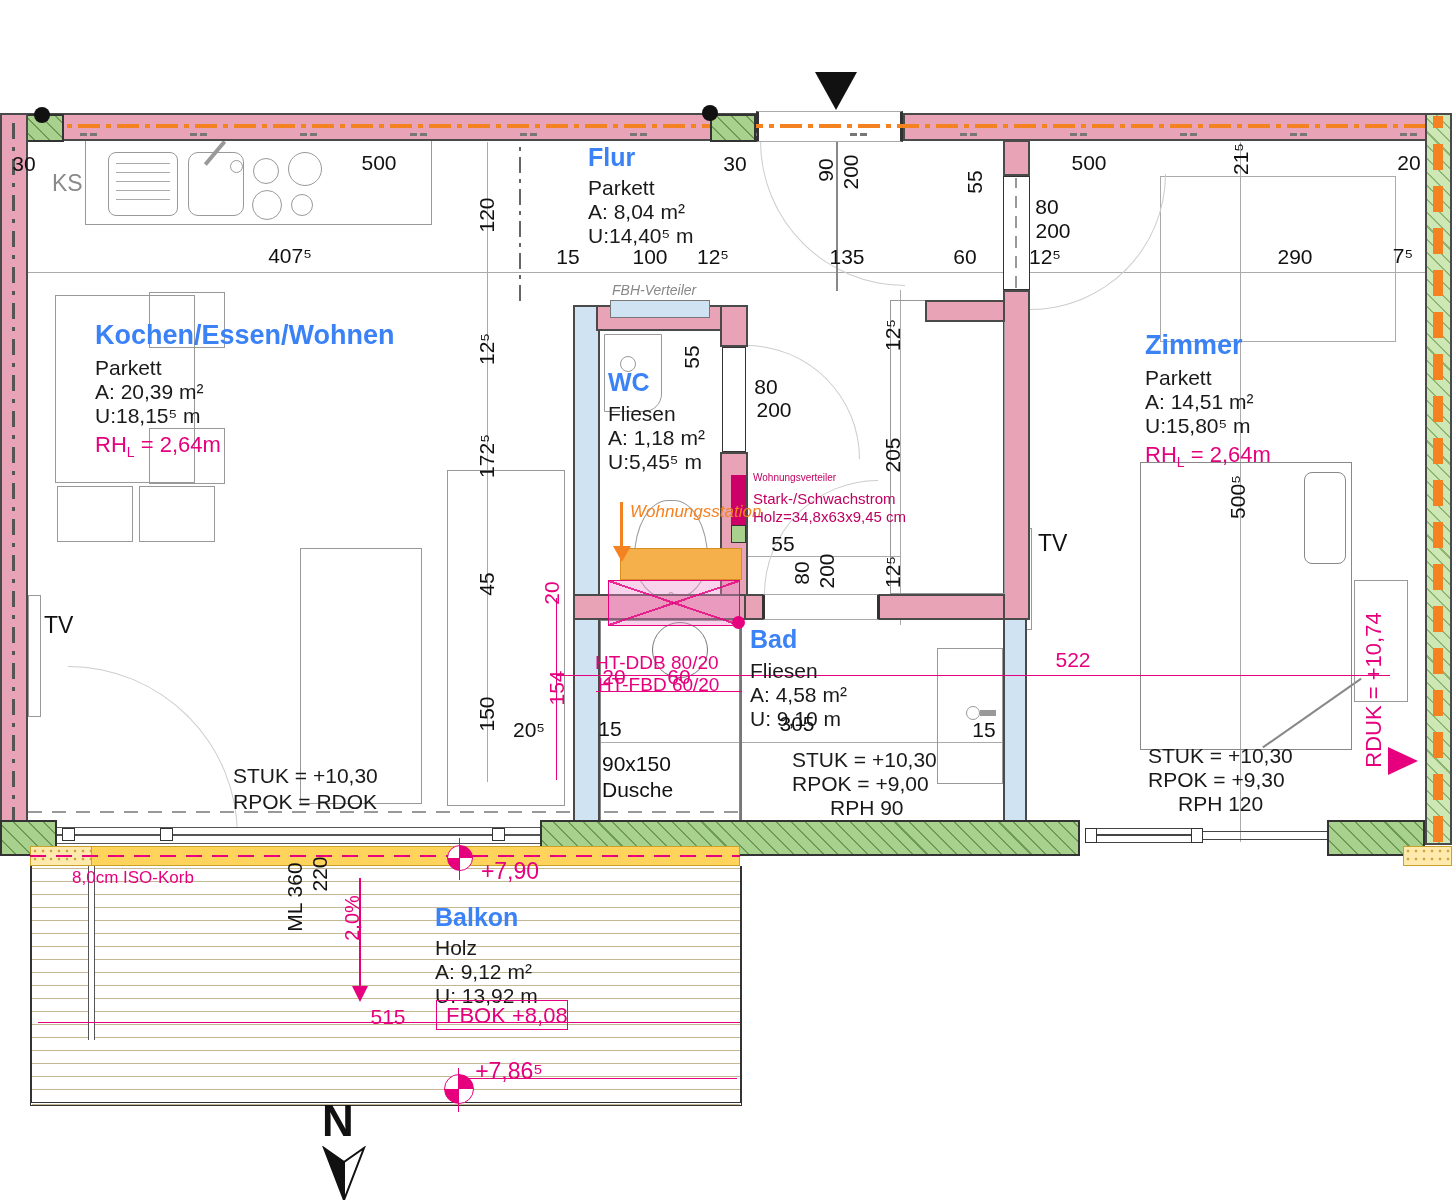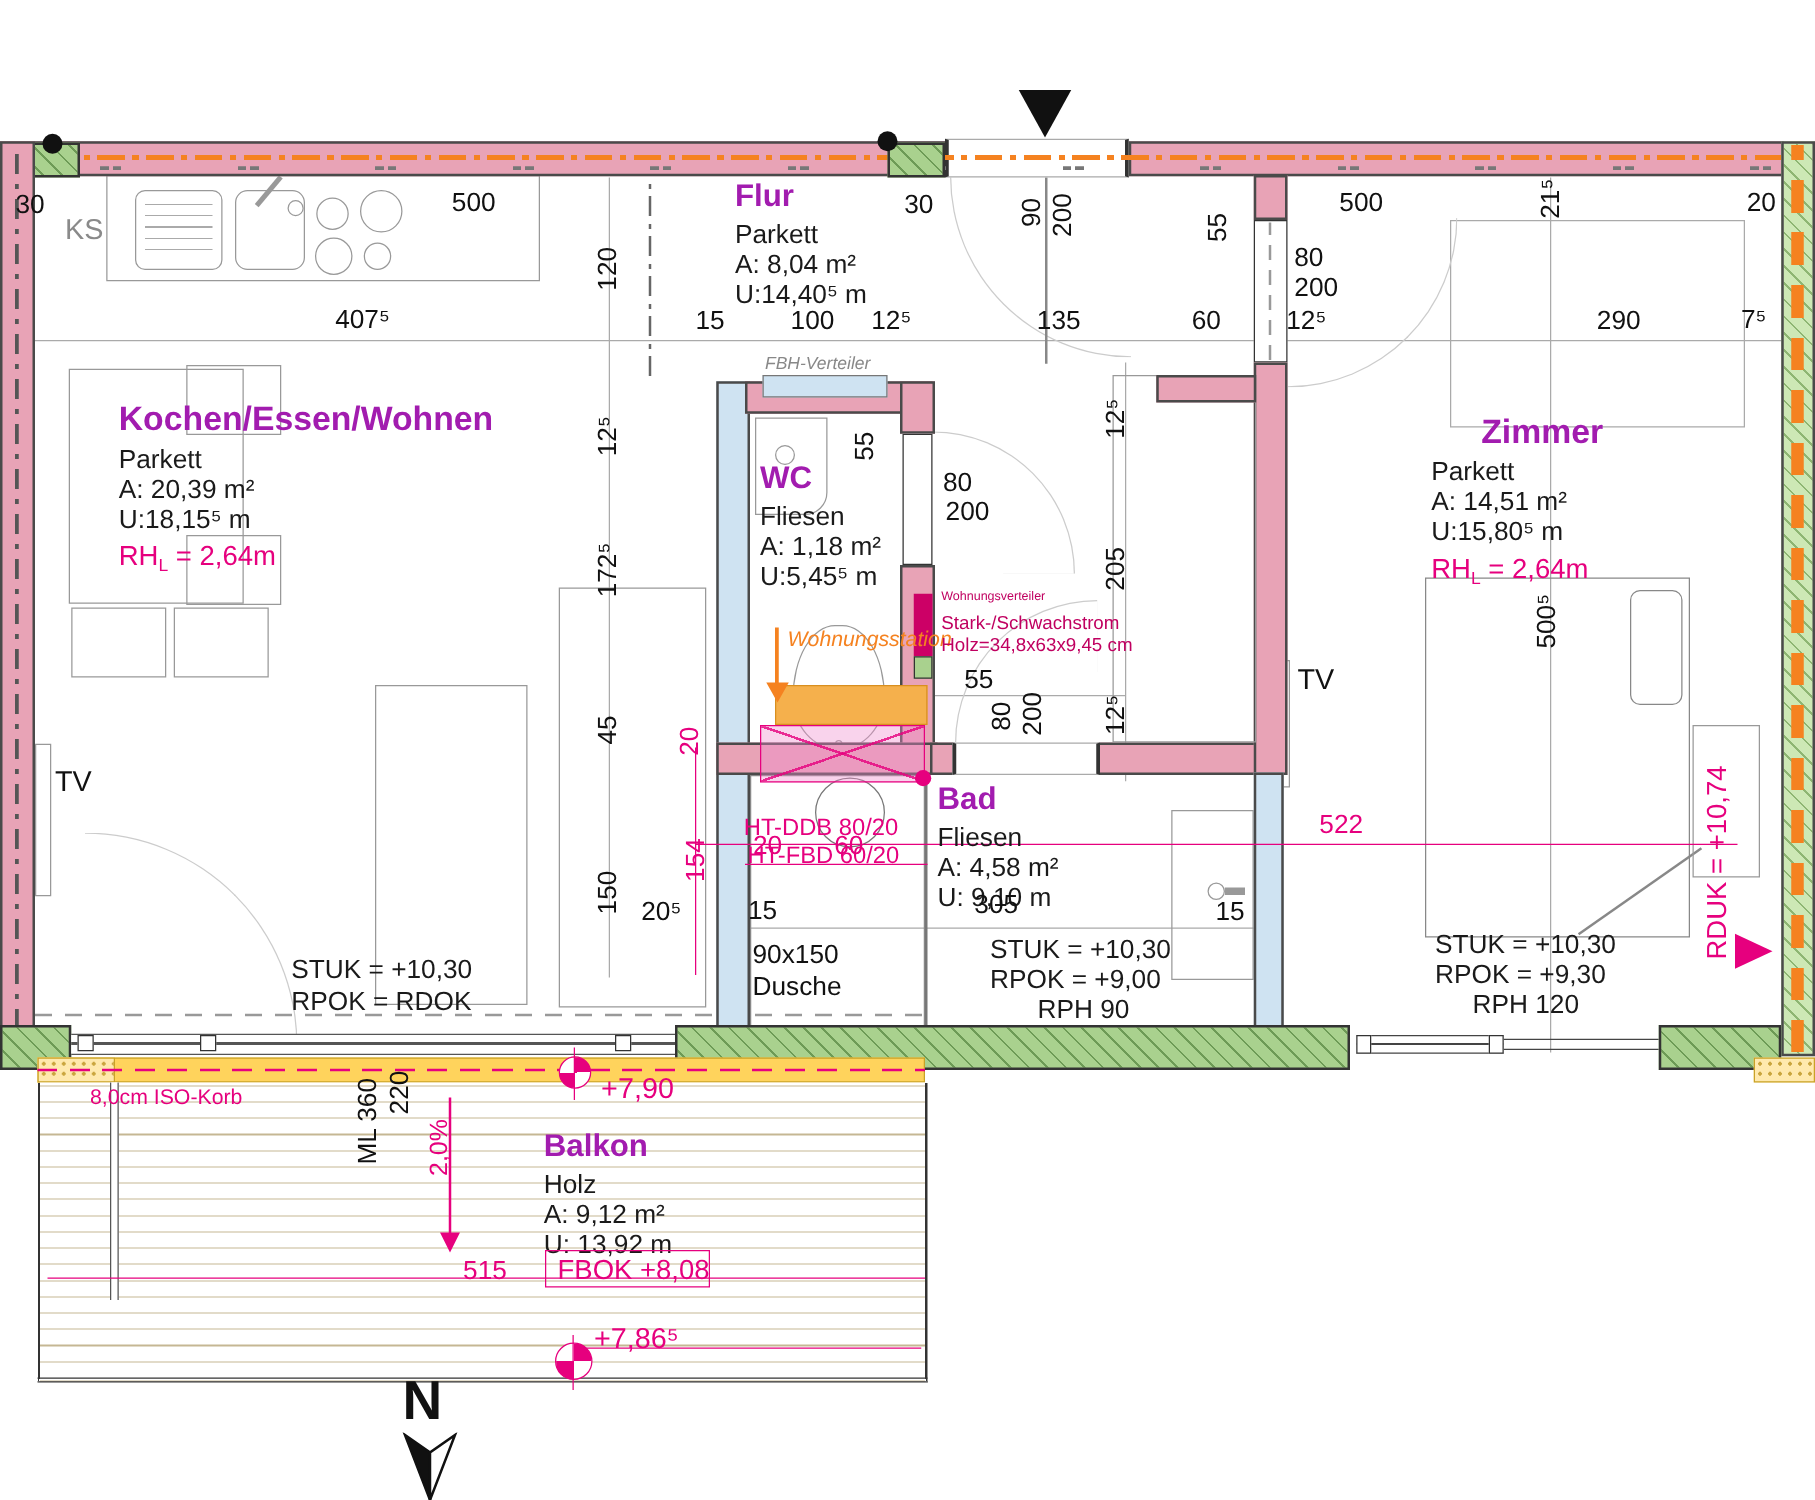--- a/index.html
+++ b/index.html
@@ -9,21 +9,21 @@
   .wall{position:absolute;box-sizing:border-box;background:#e8a3b6;border:2px solid #4a4a4a;}
   .wallb{position:absolute;box-sizing:border-box;background:#cfe3f2;border:2px solid #4a4a4a;}
   .green{position:absolute;box-sizing:border-box;background:#a9d18e;border:2px solid #333;
          background-image:repeating-linear-gradient(45deg,transparent 0 9px,rgba(60,110,40,.55) 9px 10.5px);}
   .thin{position:absolute;box-sizing:border-box;border:1.5px solid #999;background:transparent;}
   .lbl{position:absolute;white-space:nowrap;}
   .dim{position:absolute;white-space:nowrap;font-size:21px;color:#111;transform:translate(-50%,-50%);}
   .dim.rot{transform:translate(-50%,-50%) rotate(-90deg);}
   .dim.mag{color:#e6007e;}
   .dim.big{font-size:23px;}
-  .roomname{font-weight:bold;font-size:25px;color:#a21caf;}
+  .roomname{font-weight:bold;font-size:25px;color:#3b82f6;}
   .roominfo{font-size:21px;color:#1a1a1a;}
   .rh{font-size:22px;color:#e6007e;}
   .rh .sub{font-size:14px;vertical-align:-5px;}
   .lvl{font-size:21px;color:#1a1a1a;}
   .arc{position:absolute;box-sizing:border-box;border:1.6px solid #cccccc;background:transparent;}
   .mline{position:absolute;background:#e6007e;}
   .gline{position:absolute;background:#aaa;}
   .circ{position:absolute;box-sizing:border-box;border:1.4px solid #999;border-radius:50%;}
   .survey{position:absolute;box-sizing:border-box;border:1.6px solid #e6007e;border-radius:50%;
           background:conic-gradient(#e6007e 0 90deg,#fff 90deg 180deg,#e6007e 180deg 270deg,#fff 270deg 360deg);}
@@ -183,21 +183,21 @@
   <div class="lbl roomname" style="left:608px;top:368px;">WC</div>
   <div class="lbl roominfo" style="left:608px;top:402px;">Fliesen</div>
   <div class="lbl roominfo" style="left:608px;top:426px;">A:  1,18 m²</div>
   <div class="lbl roominfo" style="left:608px;top:450px;">U:5,45⁵ m</div>
 
   <div class="lbl roomname" style="left:750px;top:625px;">Bad</div>
   <div class="lbl roominfo" style="left:750px;top:659px;">Fliesen</div>
   <div class="lbl roominfo" style="left:750px;top:683px;">A:  4,58 m²</div>
   <div class="lbl roominfo" style="left:750px;top:707px;">U: 9,10 m</div>
 
-  <div class="lbl roomname" style="left:1145px;top:330px;font-size:27px;margin-left:40px;">Zimmer</div>
+  <div class="lbl roomname" style="left:1145px;top:330px;font-size:27px;">Zimmer</div>
   <div class="lbl roominfo" style="left:1145px;top:366px;">Parkett</div>
   <div class="lbl roominfo" style="left:1145px;top:390px;">A: 14,51 m²</div>
   <div class="lbl roominfo" style="left:1145px;top:414px;">U:15,80⁵ m</div>
   <div class="lbl rh" style="left:1145px;top:442px;"><span>RH</span><span class="sub">L</span><span> = 2,64m</span></div>
 
   <div class="lbl roomname" style="left:435px;top:903px;">Balkon</div>
   <div class="lbl roominfo" style="left:435px;top:936px;">Holz</div>
   <div class="lbl roominfo" style="left:435px;top:960px;">A:  9,12 m²</div>
   <div class="lbl roominfo" style="left:435px;top:984px;">U: 13,92 m</div>
 

